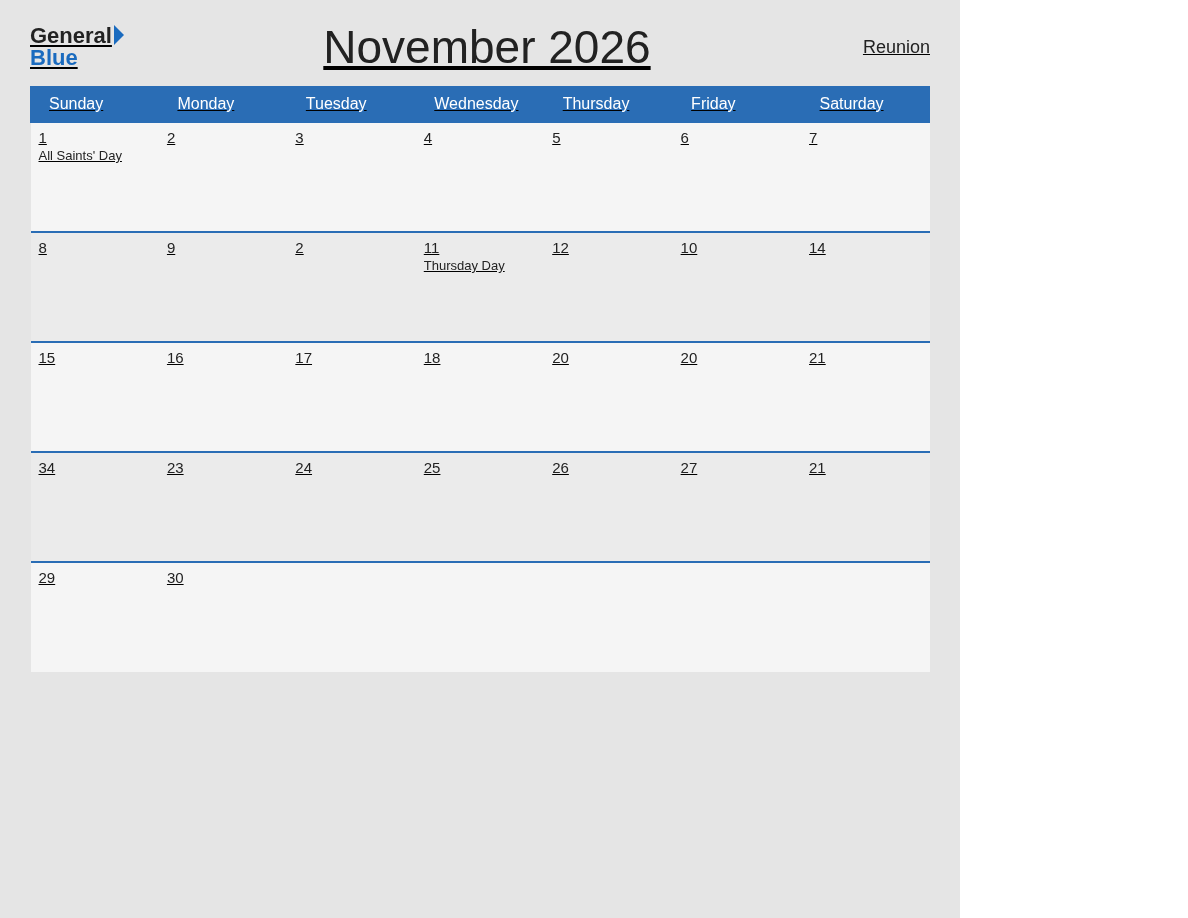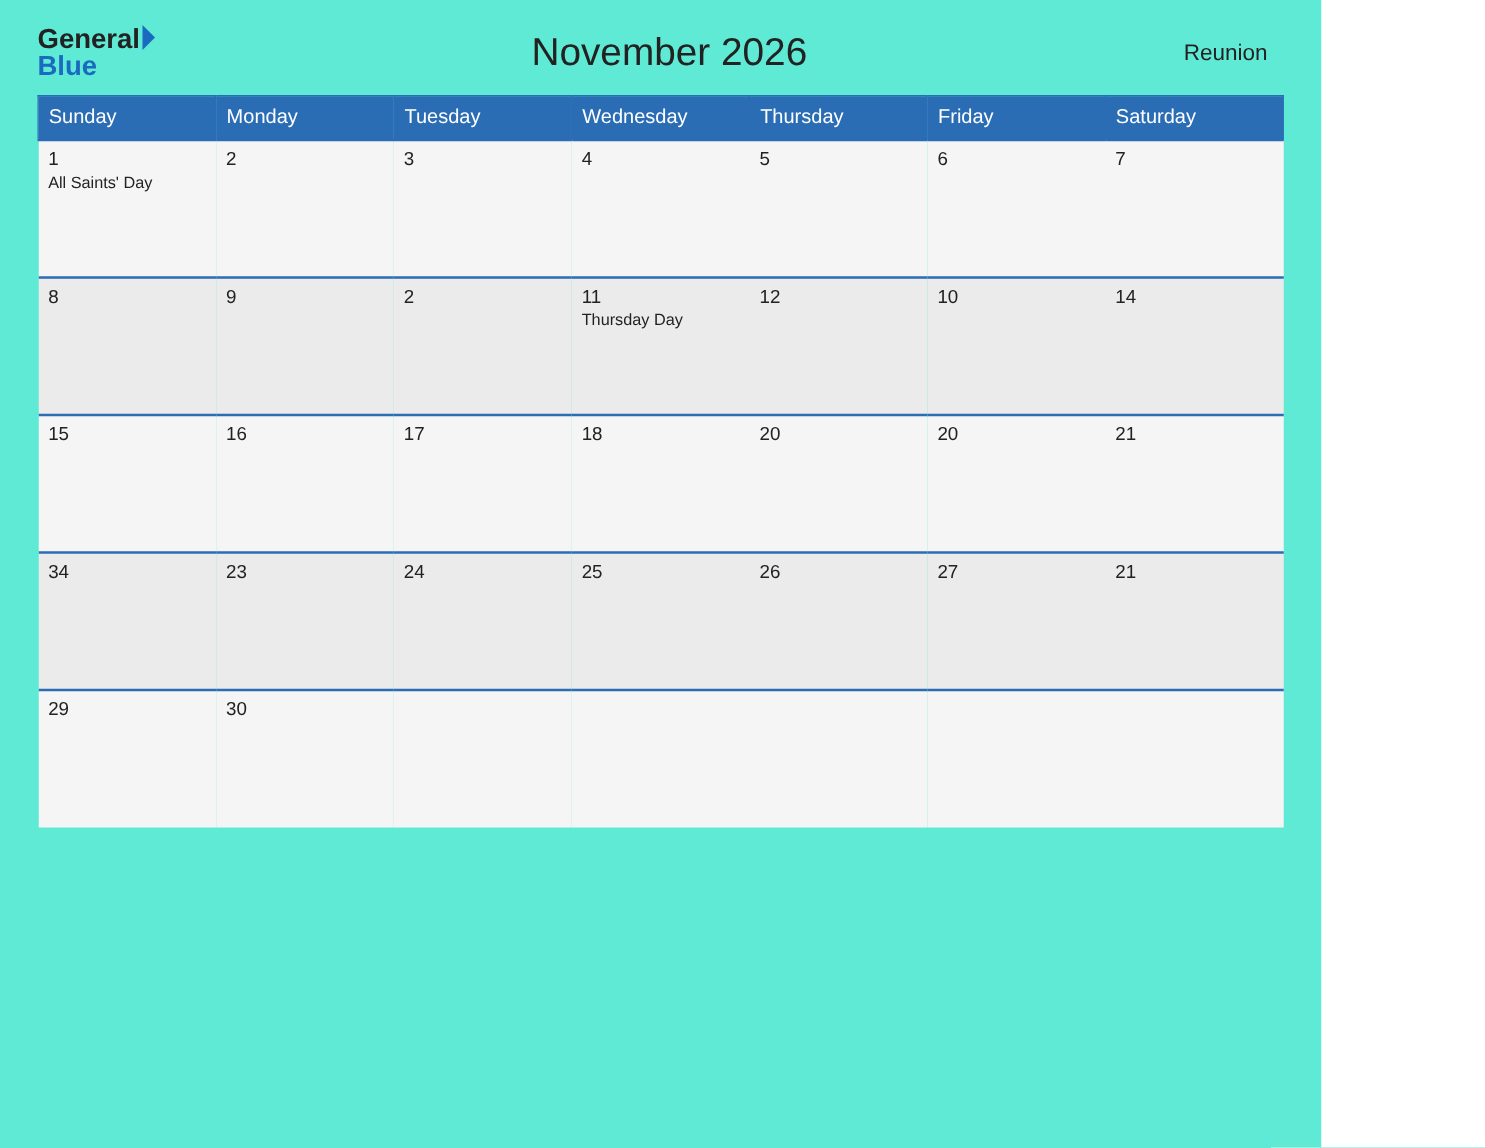--- a/index.html
+++ b/index.html
@@ -3,24 +3,25 @@
   <meta charset="utf-8">
   <style>
     * { margin: 0; padding: 0; box-sizing: border-box; }
     body {
       font-family: Arial, sans-serif;
       background: #fff;
       width: 1188px;
       min-height: 918px;
     }
     .page {
-      width: 1057px;
+      width: 960px;
       min-height: 918px;
       padding: 20px 30px 20px 30px;
-      background: #5eead4;
+      background: #e5e5e5;
+      text-decoration: underline;
     }
     .header {
       display: flex;
       align-items: center;
       justify-content: space-between;
       margin-bottom: 12px;
     }
     .logo {
       display: flex;
       align-items: flex-end;
@@ -44,44 +45,44 @@
     }
     .logo-text {
       display: flex;
       flex-direction: column;
       align-items: flex-start;
     }
     .logo-row1 { display: flex; align-items: center; }
     .logo-row2 { color: #1a6bbf; font-size: 22px; font-weight: bold; }
 
     .title {
-      font-size: 31px;
+      font-size: 46px;
       font-weight: 400;
       color: #222;
       text-align: center;
       flex: 1;
     }
     .region {
       font-size: 18px;
       color: #222;
       min-width: 80px;
-      text-align: left;
+      text-align: right;
     }
 
     .calendar {
       width: 100%;
       border-collapse: collapse;
       table-layout: fixed;
     }
     .calendar thead th {
       background-color: #2a6db5;
       color: #fff;
       font-size: 16px;
       font-weight: normal;
-      padding: 8px 8px;
+      padding: 8px 18px;
       border: 1px solid #2a6db5;
       text-align: left;
     }
     .calendar tbody td {
       vertical-align: top;
       padding: 6px 8px 4px 8px;
       height: 110px;
       border: none;
       border-top: 2px solid #2a6db5;
       background: #f5f5f5;

